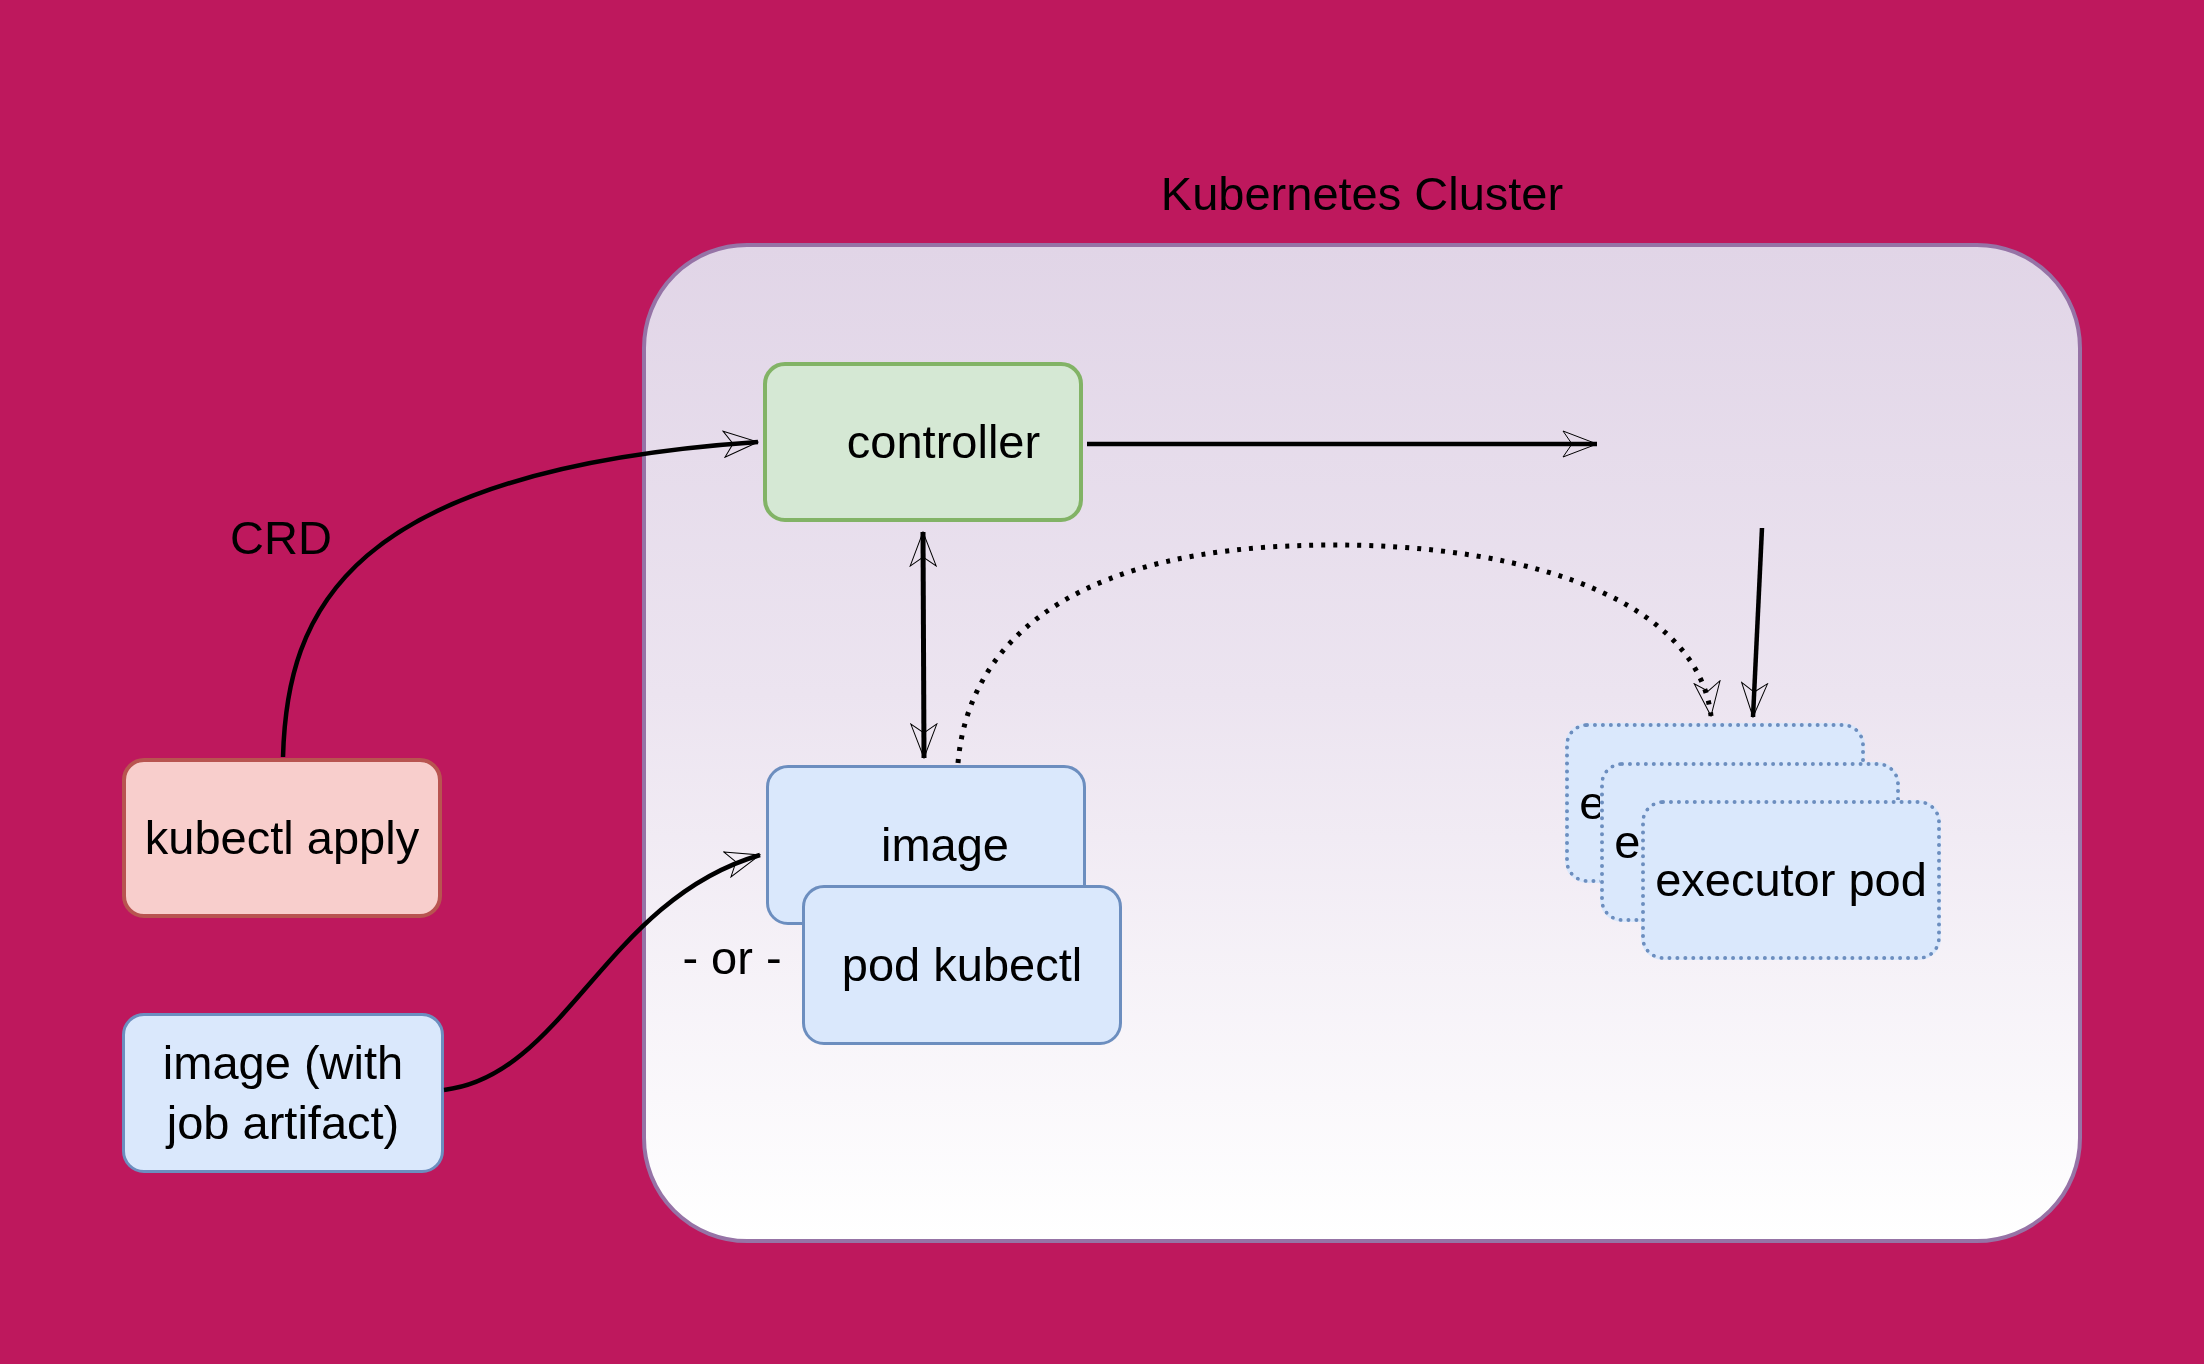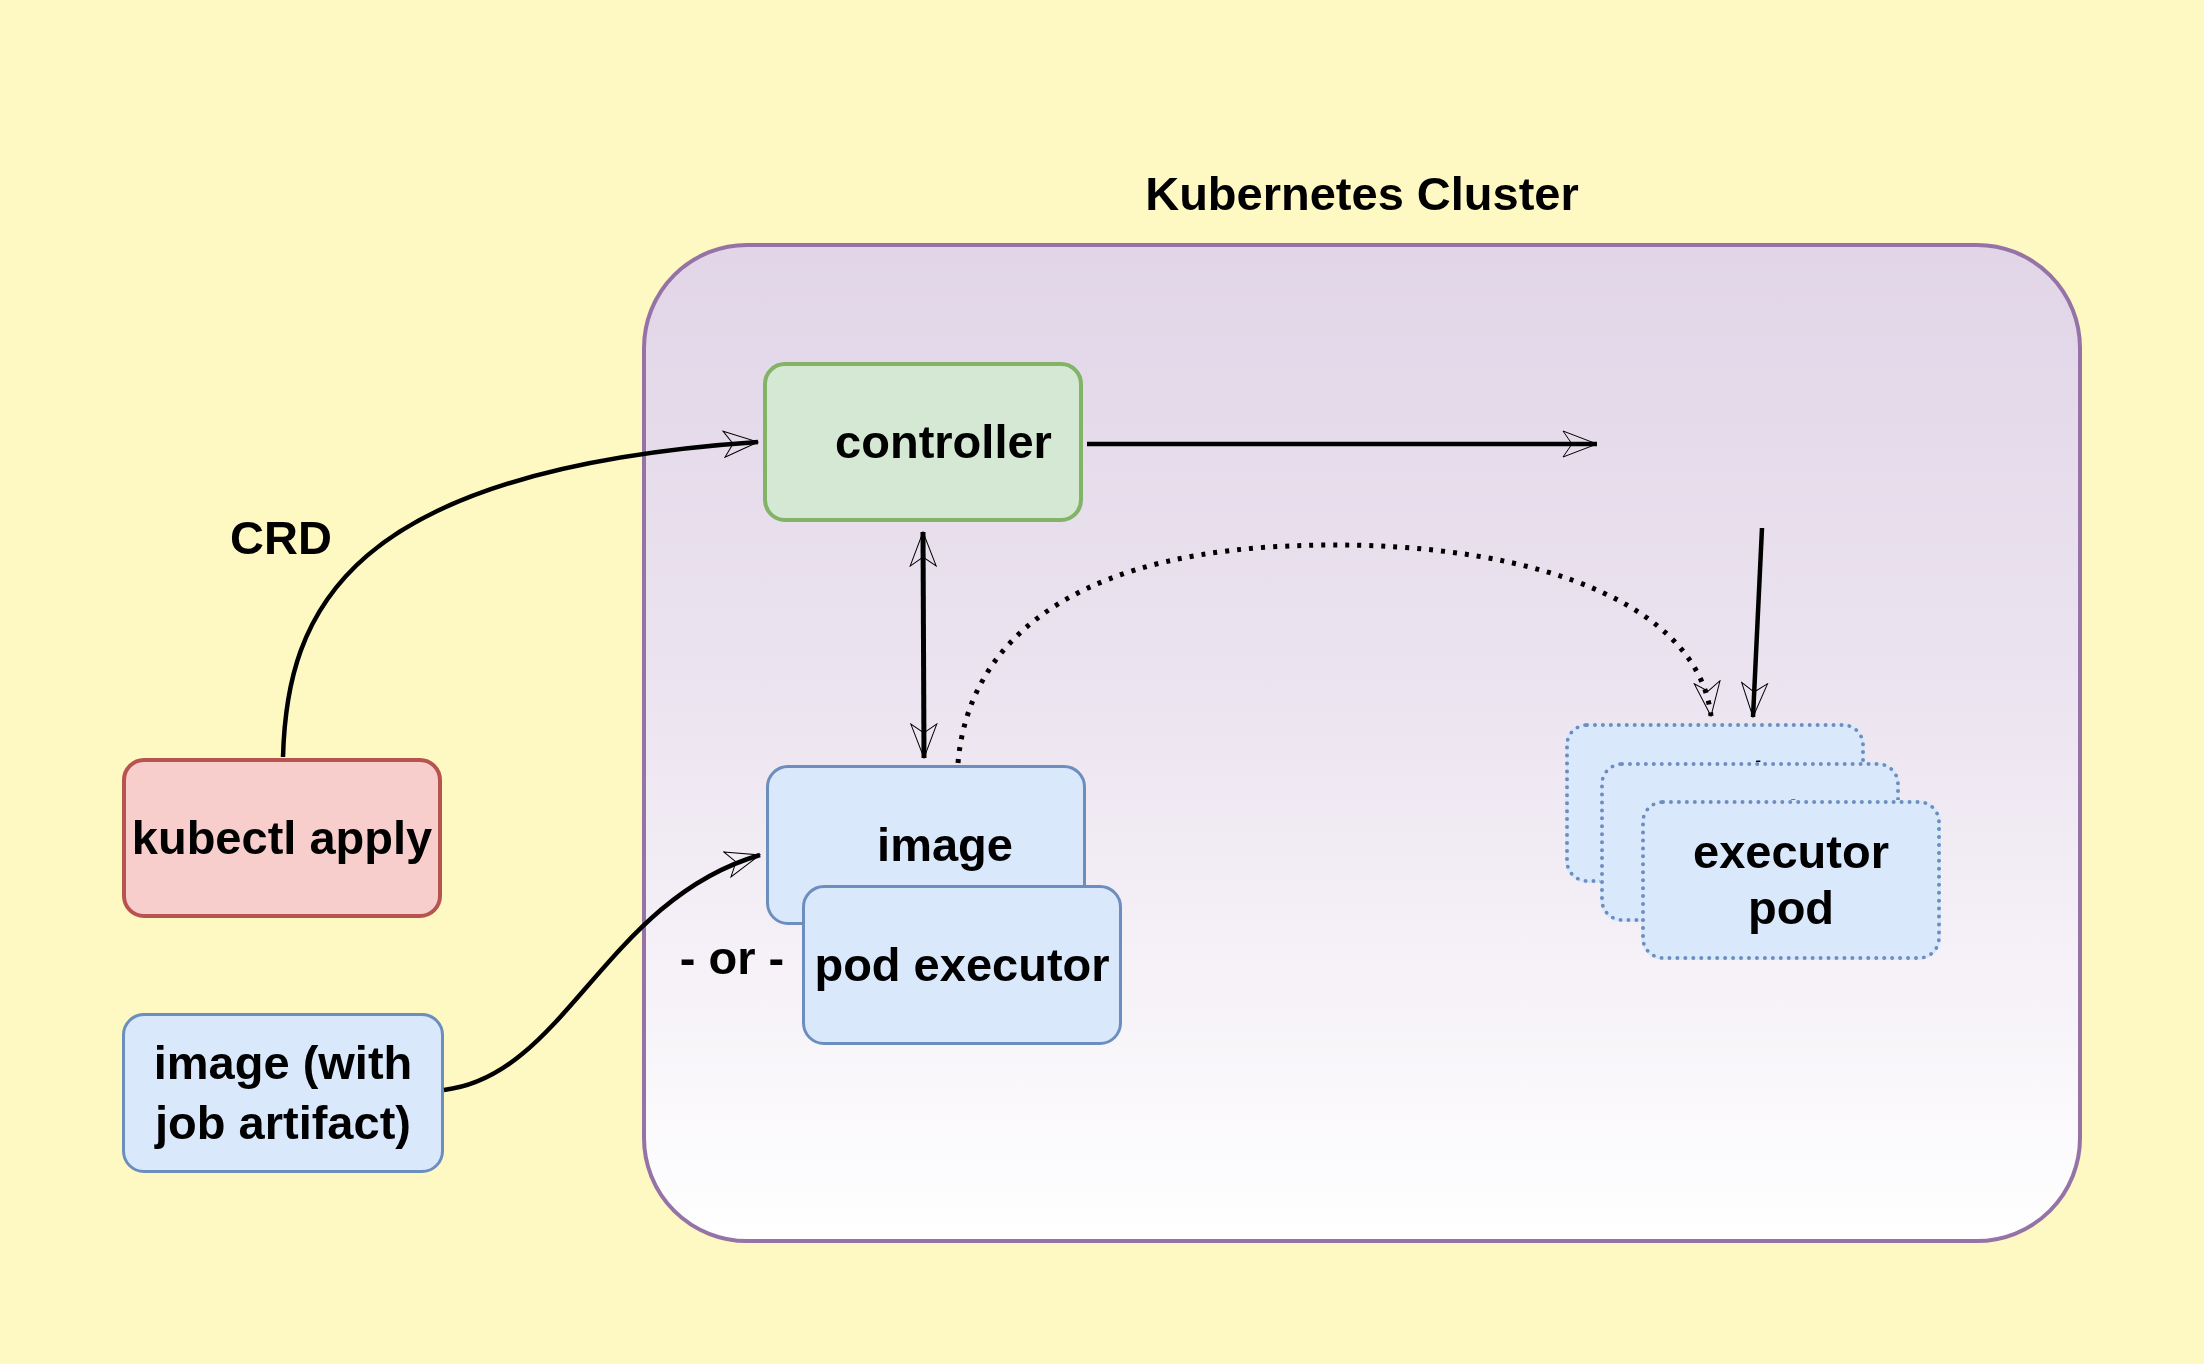--- a/index.html
+++ b/index.html
@@ -1,24 +1,23 @@
 <!DOCTYPE html>
 <html><head>
 <meta charset="utf-8">
 <style>
   html, body { margin: 0; padding: 0; background: #ffffff; }
   .canvas {
     position: relative;
     width: 2204px;
     height: 1364px;
-    background: #fef9c3;
+    background: #be185d;
     font-family: "Liberation Sans", sans-serif;
     color: #000000;
     overflow: hidden;
-    font-weight: bold;
   }
   .cluster {
     position: absolute;
     left: 642px; top: 243px;
     width: 1440px; height: 1000px;
     box-sizing: border-box;
     border: 4px solid #9673a6;
     border-radius: 105px;
     background: linear-gradient(180deg, #e1d5e7 0%, #ece4f0 45%, #ffffff 100%);
     z-index: 1;
@@ -107,21 +106,21 @@
   <div class="node green controller">
     <span>controller</span>
   </div>
 
 
   <div class="node blue image-node">
     <span>image</span>
   </div>
 
   <div class="node blue pod-template">
-    <span>pod executor</span>
+    <span>pod kubectl</span>
   </div>
 
   <div class="node red kubectl">
     <span>kubectl apply</span>
   </div>
 
   <div class="node blue artifact">
     <span>
       <span>image (with</span><br>
       <span>job artifact)</span>

